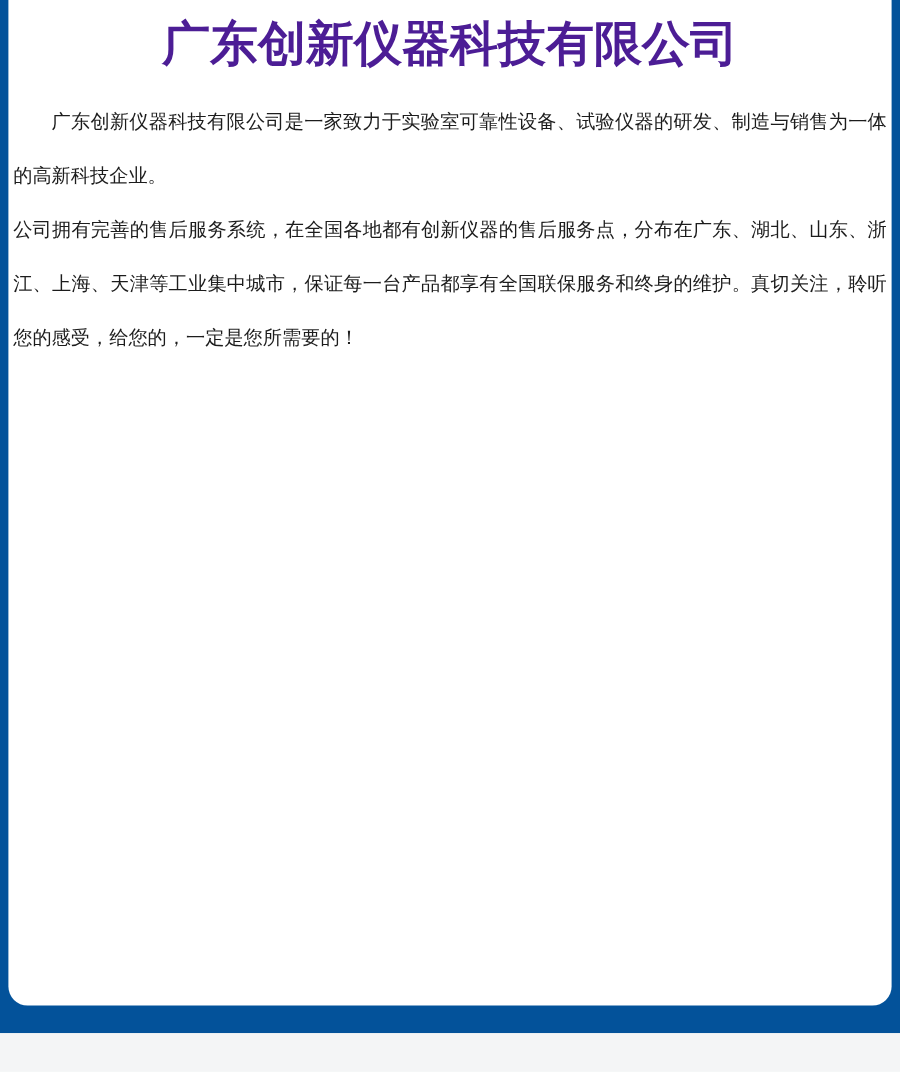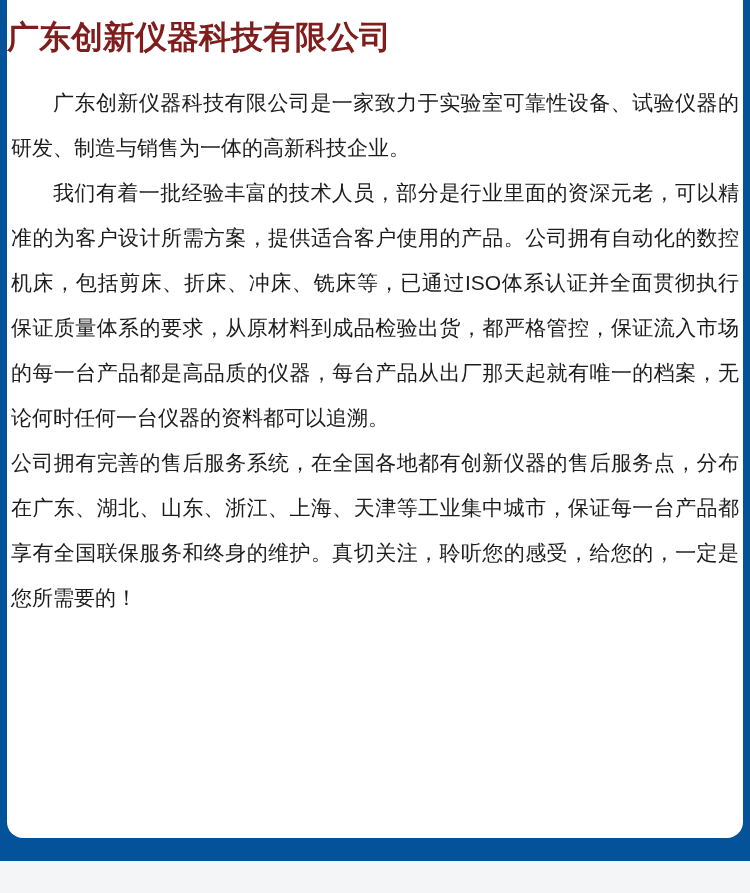--- a/index.html
+++ b/index.html
@@ -34,29 +34,29 @@
     left: 7px;
     width: 736px;
     height: 838px;
     background: #ffffff;
     border-radius: 0 0 16px 16px;
     box-sizing: border-box;
   }
   .card h1 {
     margin: 0 0 18px 0;
     padding-top: 12px;
-    text-align: left;
-    font-size: 32px;
+    text-align: center;
+    font-size: 40px;
     line-height: 50px;
     font-weight: bold;
-    color: #7f1d1d;
+    color: #4c1d95;
   }
   .body-text {
     padding: 0 4px;
-    font-size: 21px;
+    font-size: 16px;
     line-height: 45px;
     color: #1c1c1c;
     text-align: justify;
   }
   .body-text p {
     margin: 0;
   }
   .body-text p.indent {
     text-indent: 2em;
   }
@@ -75,20 +75,19 @@
 
 <div class="page">
 
   <div class="blue-frame"></div>
 
   <div class="card">
     <h1>广东创新仪器科技有限公司</h1>
 
     <div class="body-text">
       <p class="indent">广东创新仪器科技有限公司是一家致力于实验室可靠性设备、试验仪器的研发、制造与销售为一体的高新科技企业。</p>
-      <p class="indent">我们有着一批经验丰富的技术人员，部分是行业里面的资深元老，可以精准的为客户设计所需方案，提供适合客户使用的产品。公司拥有自动化的数控机床，包括剪床、折床、冲床、铣床等，已通过ISO体系认证并全面贯彻执行保证质量体系的要求，从原材料到成品检验出货，都严格管控，保证流入市场的每一台产品都是高品质的仪器，每台产品从出厂那天起就有唯一的档案，无论何时任何一台仪器的资料都可以追溯。</p>
       <p class="">公司拥有完善的售后服务系统，在全国各地都有创新仪器的售后服务点，分布在广东、湖北、山东、浙江、上海、天津等工业集中城市，保证每一台产品都享有全国联保服务和终身的维护。真切关注，聆听您的感受，给您的，一定是您所需要的！</p>
     </div>
   </div>
 
   <div class="footer-strip"></div>
 
 </div>
 
 </body></html>

